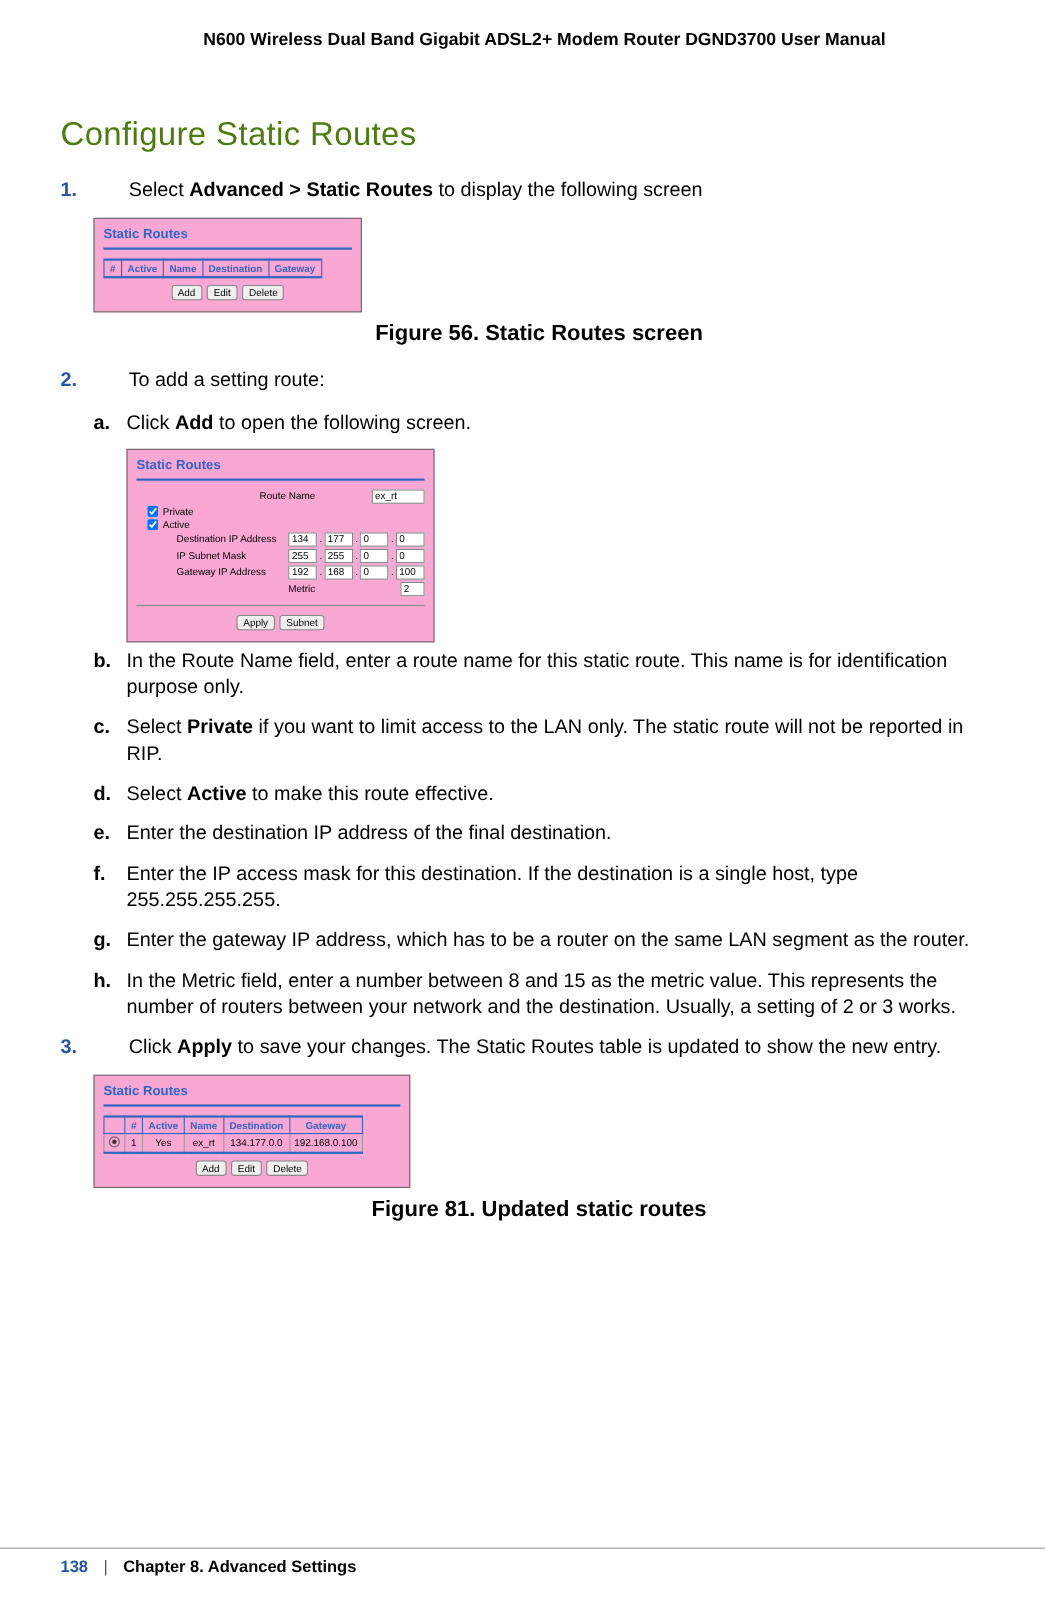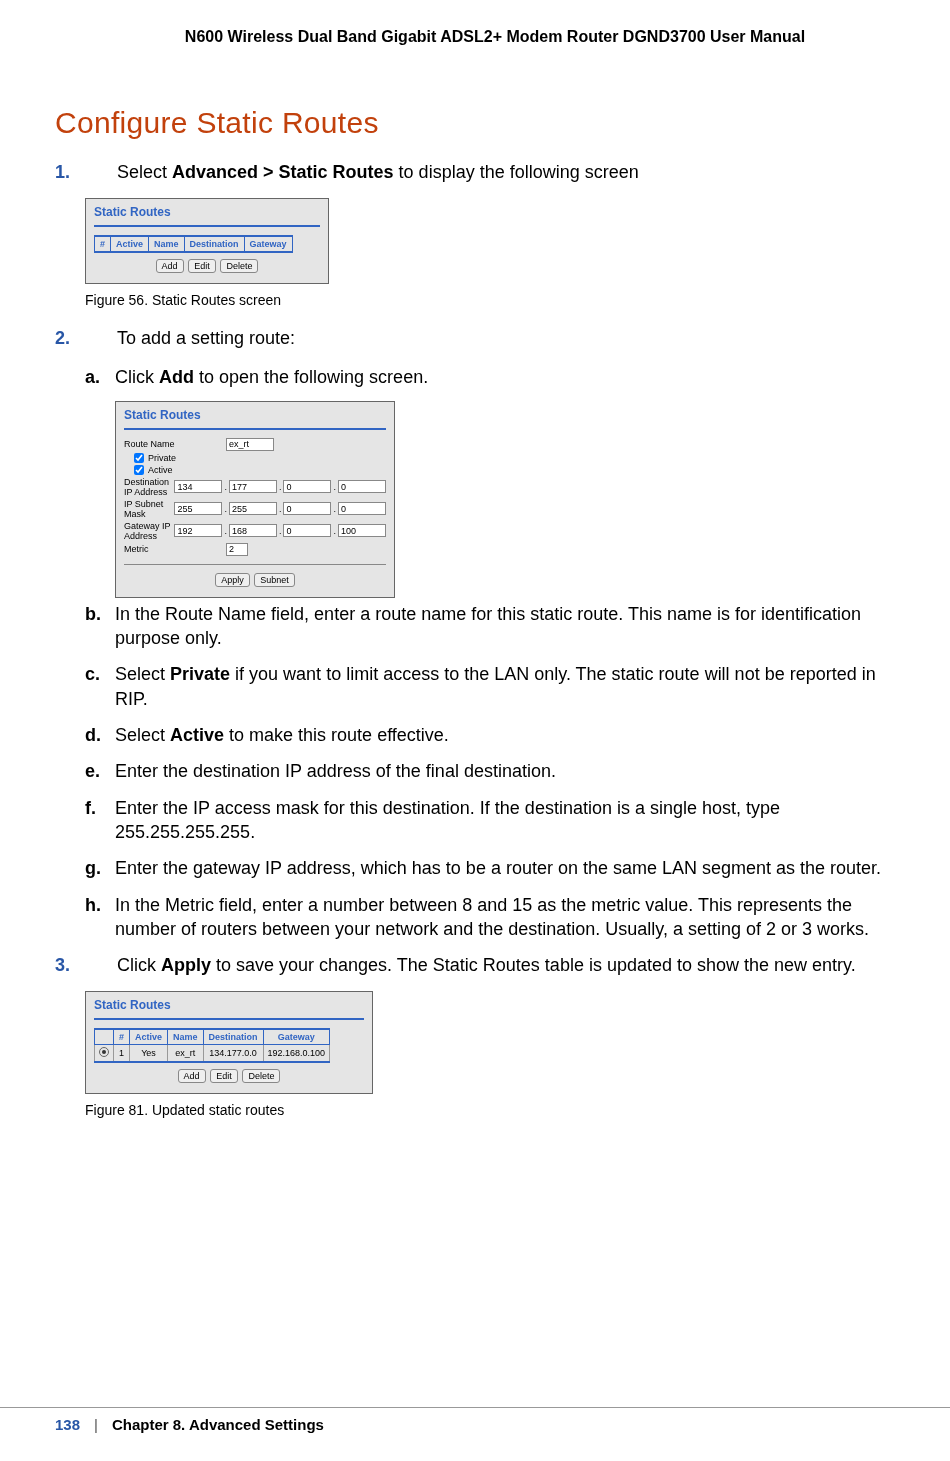--- a/index.html
+++ b/index.html
@@ -19,21 +19,21 @@
       color: #000;
       padding-left: 40px;
     }
     .content {
       padding: 60px 55px 0 55px;
     }
     h1 {
       font-family: Arial, Helvetica, sans-serif;
       font-weight: normal;
       font-size: 30px;
-      color: #c2410c;
+      color: #4d7c0f;
       margin-bottom: 20px;
       letter-spacing: 0.3px;
     }
     .step {
       display: flex;
       margin-bottom: 14px;
       font-size: 18px;
       line-height: 1.35;
     }
     .step-num {
@@ -51,27 +51,28 @@
       margin-left: 30px;
     }
     .substep-num {
       font-weight: bold;
       width: 30px;
       flex-shrink: 0;
     }
     .substep-body { flex: 1; }
     strong { font-weight: bold; }
     .figure-caption {
-      font-weight: normal;
-      font-size: 14px;
+      font-weight: bold;
+      font-size: 20px;
       margin: 8px 0 18px 30px;
+      text-align: center;
     }
     .screenshot {
       border: 1px solid #666;
-      background: #e5e5e5;
+      background: #f9a8d4;
       margin-left: 30px;
       margin-bottom: 4px;
       padding: 6px 8px 10px 8px;
       font-size: 9.5px;
     }
     .screenshot .ss-title {
       color: #3165c3;
       font-weight: bold;
       font-size: 12px;
       margin-bottom: 6px;
@@ -107,28 +108,28 @@
     }
     .ss-buttons { text-align: center; margin-top: 6px; }
     .ss-btn {
       font-size: 9px;
       padding: 1px 5px;
       border: 1px solid #888;
       background: #efefef;
       border-radius: 3px;
       margin: 0 1px;
     }
-    .form-row { display: flex; align-items: center; margin: 2px 0; font-size: 9px; }
+    .form-row { display: flex; align-items: center; margin: 2px 0; font-size: 9px; justify-content: flex-end; }
     .form-label { width: 102px; }
     .form-input {
       border: 1px solid #888;
       font-size: 9px;
       padding: 0 2px;
       height: 13px;
-      width: 48px;
+      width: 26px;
       text-align: left;
     }
     .form-input.wide { width: 48px; }
     .form-input.narrow { width: 22px; }
     .dot { margin: 0 2px; }
     .checkbox-row { margin: 2px 0 2px 10px; font-size: 9px; display: flex; align-items: center; }
     .checkbox-row input { margin-right: 4px; width: 10px; height: 10px; }
     .radio-cell { width: 10px; height: 10px; border: 1px solid #666; border-radius: 50%; display: inline-block; position: relative; }
     .radio-cell::after { content: ""; width: 4px; height: 4px; background: #333; border-radius: 50%; position: absolute; top: 2px; left: 2px; }
     .footer {

